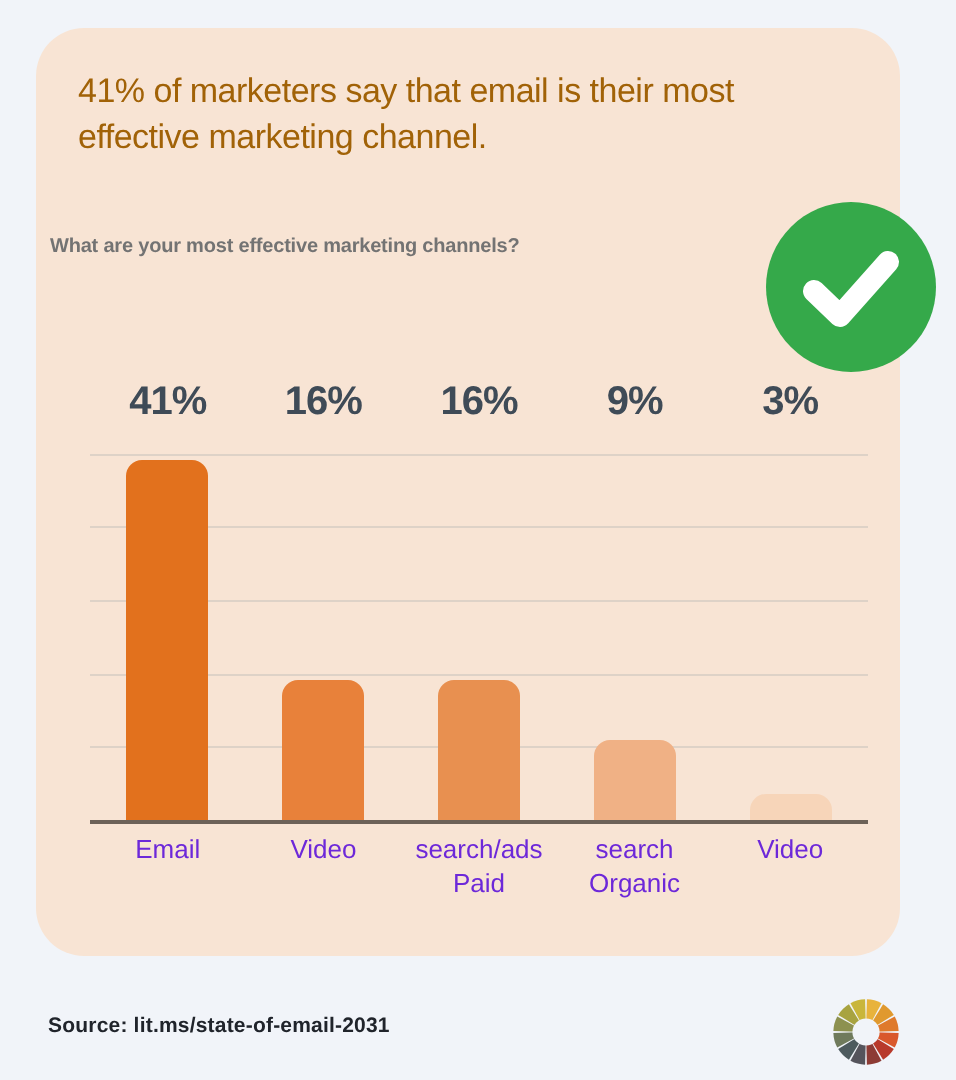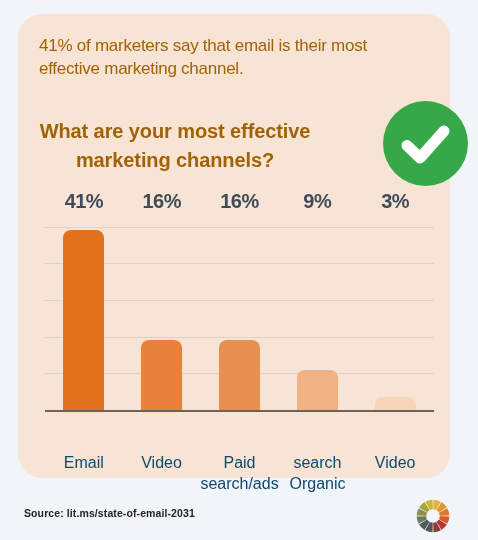--- a/index.html
+++ b/index.html
@@ -38,26 +38,25 @@
     color: #a16207;
     letter-spacing: -0.25px;
   }
 
   
   #subtitle {
     position: absolute;
     left: 25px;
     top: 117px;
     width: 300px;
-    font-size: 20px;
+    font-size: 10px;
     font-weight: bold;
     line-height: 1.44;
-    color: #a16207;
+    color: #737373;
     letter-spacing: -0.1px;
-    text-align: center;
   }
 
   
   #check-badge {
     position: absolute;
     left: 383px;
     top: 101px;
     width: 85px;
     height: 85px;
     border-radius: 50%;
@@ -125,24 +124,23 @@
   #categories {
     position: absolute;
     left: 45px;
     top: 416px;
     width: 389px;
     display: flex;
   }
   .cat-slot {
     flex: 1 1 0;
     text-align: center;
-    font-size: 16px;
+    font-size: 13px;
     line-height: 1.33;
-    color: #0c4a6e;
-    margin-top: 36px;
+    color: #6d28d9;
   }
 
   
   #source {
     position: absolute;
     left: 24px;
     top: 507px;
     font-size: 10.5px;
     font-weight: bold;
     color: #20242b;
@@ -205,22 +203,22 @@
 </div>
 
 <div id="categories">
     <div class="cat-slot">
       <div>Email</div>
     </div>
     <div class="cat-slot">
       <div>Video</div>
     </div>
     <div class="cat-slot">
+      <div>search/ads</div>
       <div>Paid</div>
-      <div>search/ads</div>
     </div>
     <div class="cat-slot">
       <div>search</div>
       <div>Organic</div>
     </div>
     <div class="cat-slot">
       <div>Video</div>
     </div>
   </div>
 

